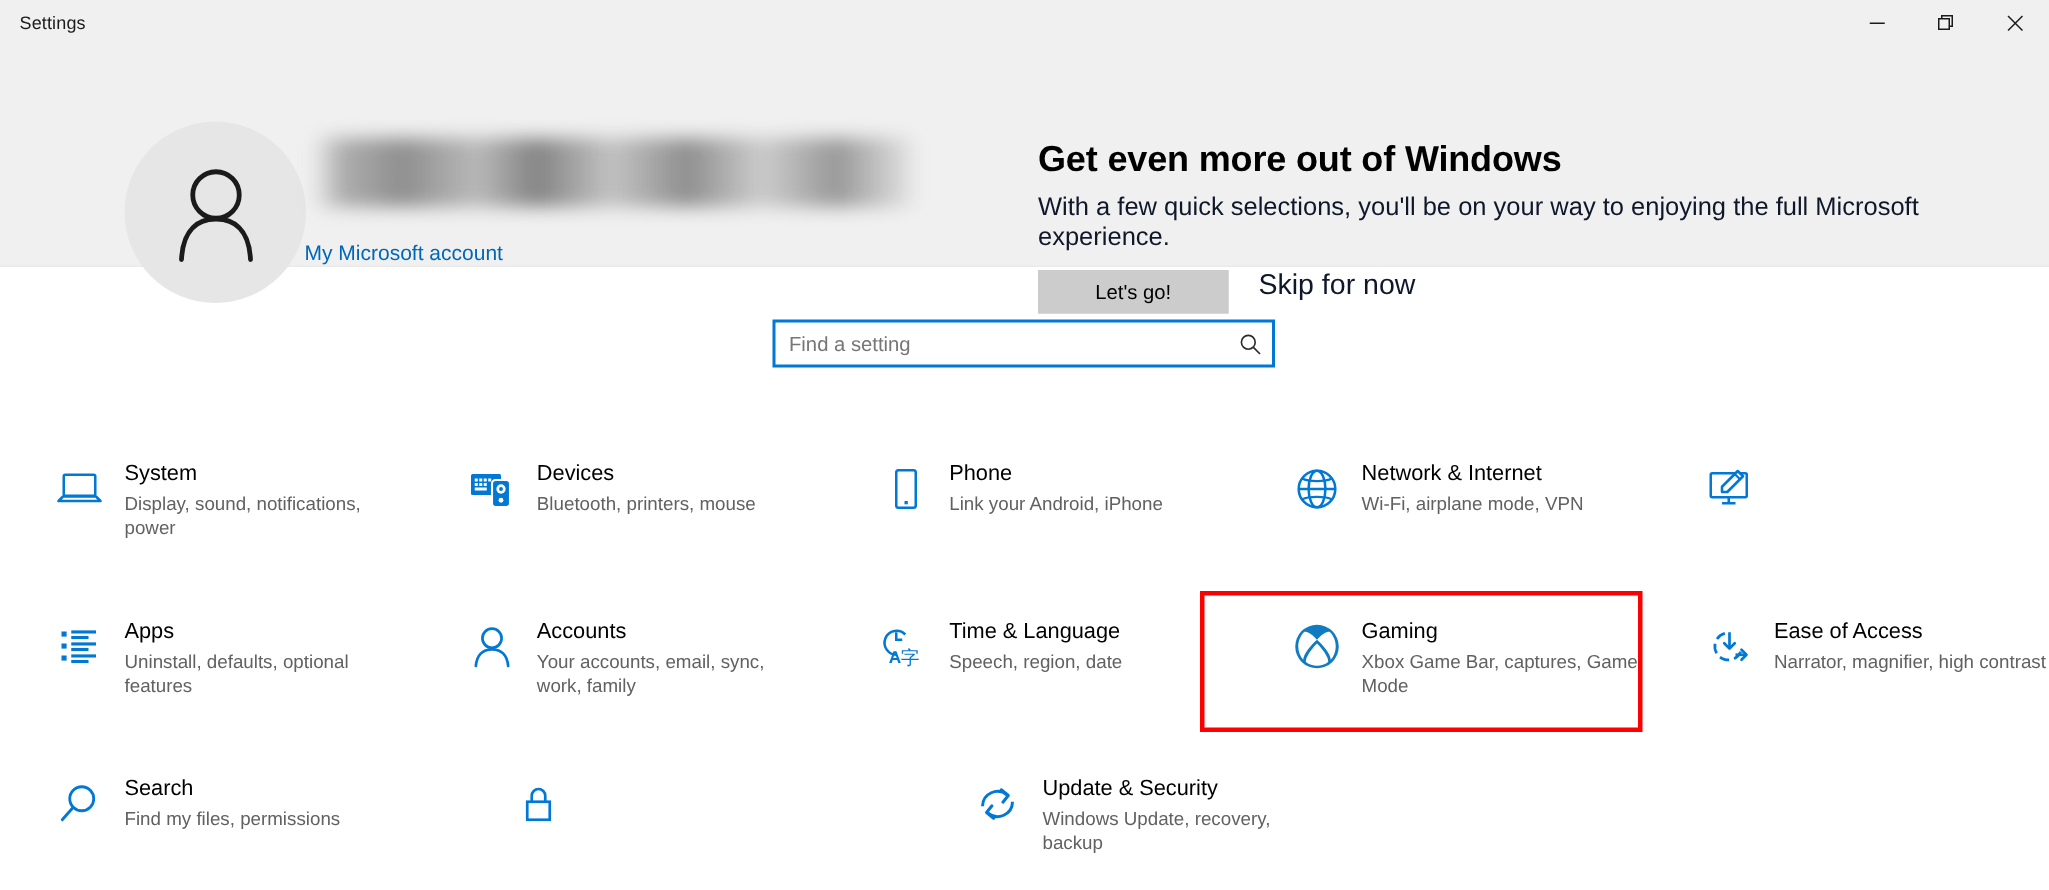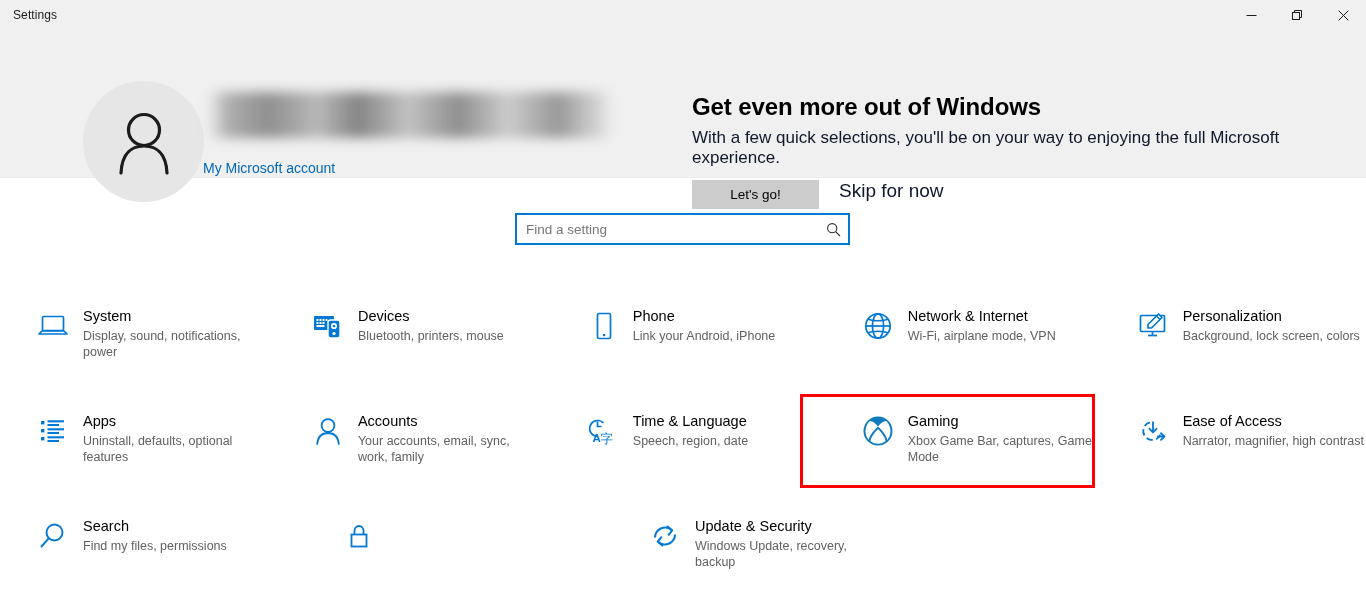--- a/index.html
+++ b/index.html
@@ -364,24 +364,20 @@
     <div class="tile w-last">
       <span class="tile-icon">
         <svg width="32" height="30" viewBox="0 0 32 30">
           <rect x="3.5" y="4.5" width="24" height="16" rx="1" fill="none" stroke="#0078d4" stroke-width="1.7"></rect>
           <line x1="11" y1="24.5" x2="20" y2="24.5" stroke="#0078d4" stroke-width="1.7"></line>
           <line x1="15.5" y1="20.5" x2="15.5" y2="24.5" stroke="#0078d4" stroke-width="1.7"></line>
           <path d="M11 17 L11 13.5 L21.5 3 L25 6.5 L14.5 17 Z" fill="#ffffff" stroke="#0078d4" stroke-width="1.7" stroke-linejoin="round"></path>
           <line x1="19.5" y1="5" x2="23" y2="8.5" stroke="#0078d4" stroke-width="1.4"></line>
         </svg>
       </span>
-      <span class="tile-text">
-        <div class="tile-title">Personalization</div>
-        <div class="tile-desc">Background, lock screen, colors</div>
-      </span>
     </div>
   </div>
 
   <div class="grid-row">
 
     <div class="tile">
       <span class="tile-icon">
         <svg width="30" height="26" viewBox="0 0 30 26">
           <g fill="#0078d4">
             <rect x="3" y="3" width="3.4" height="3.4"></rect>

